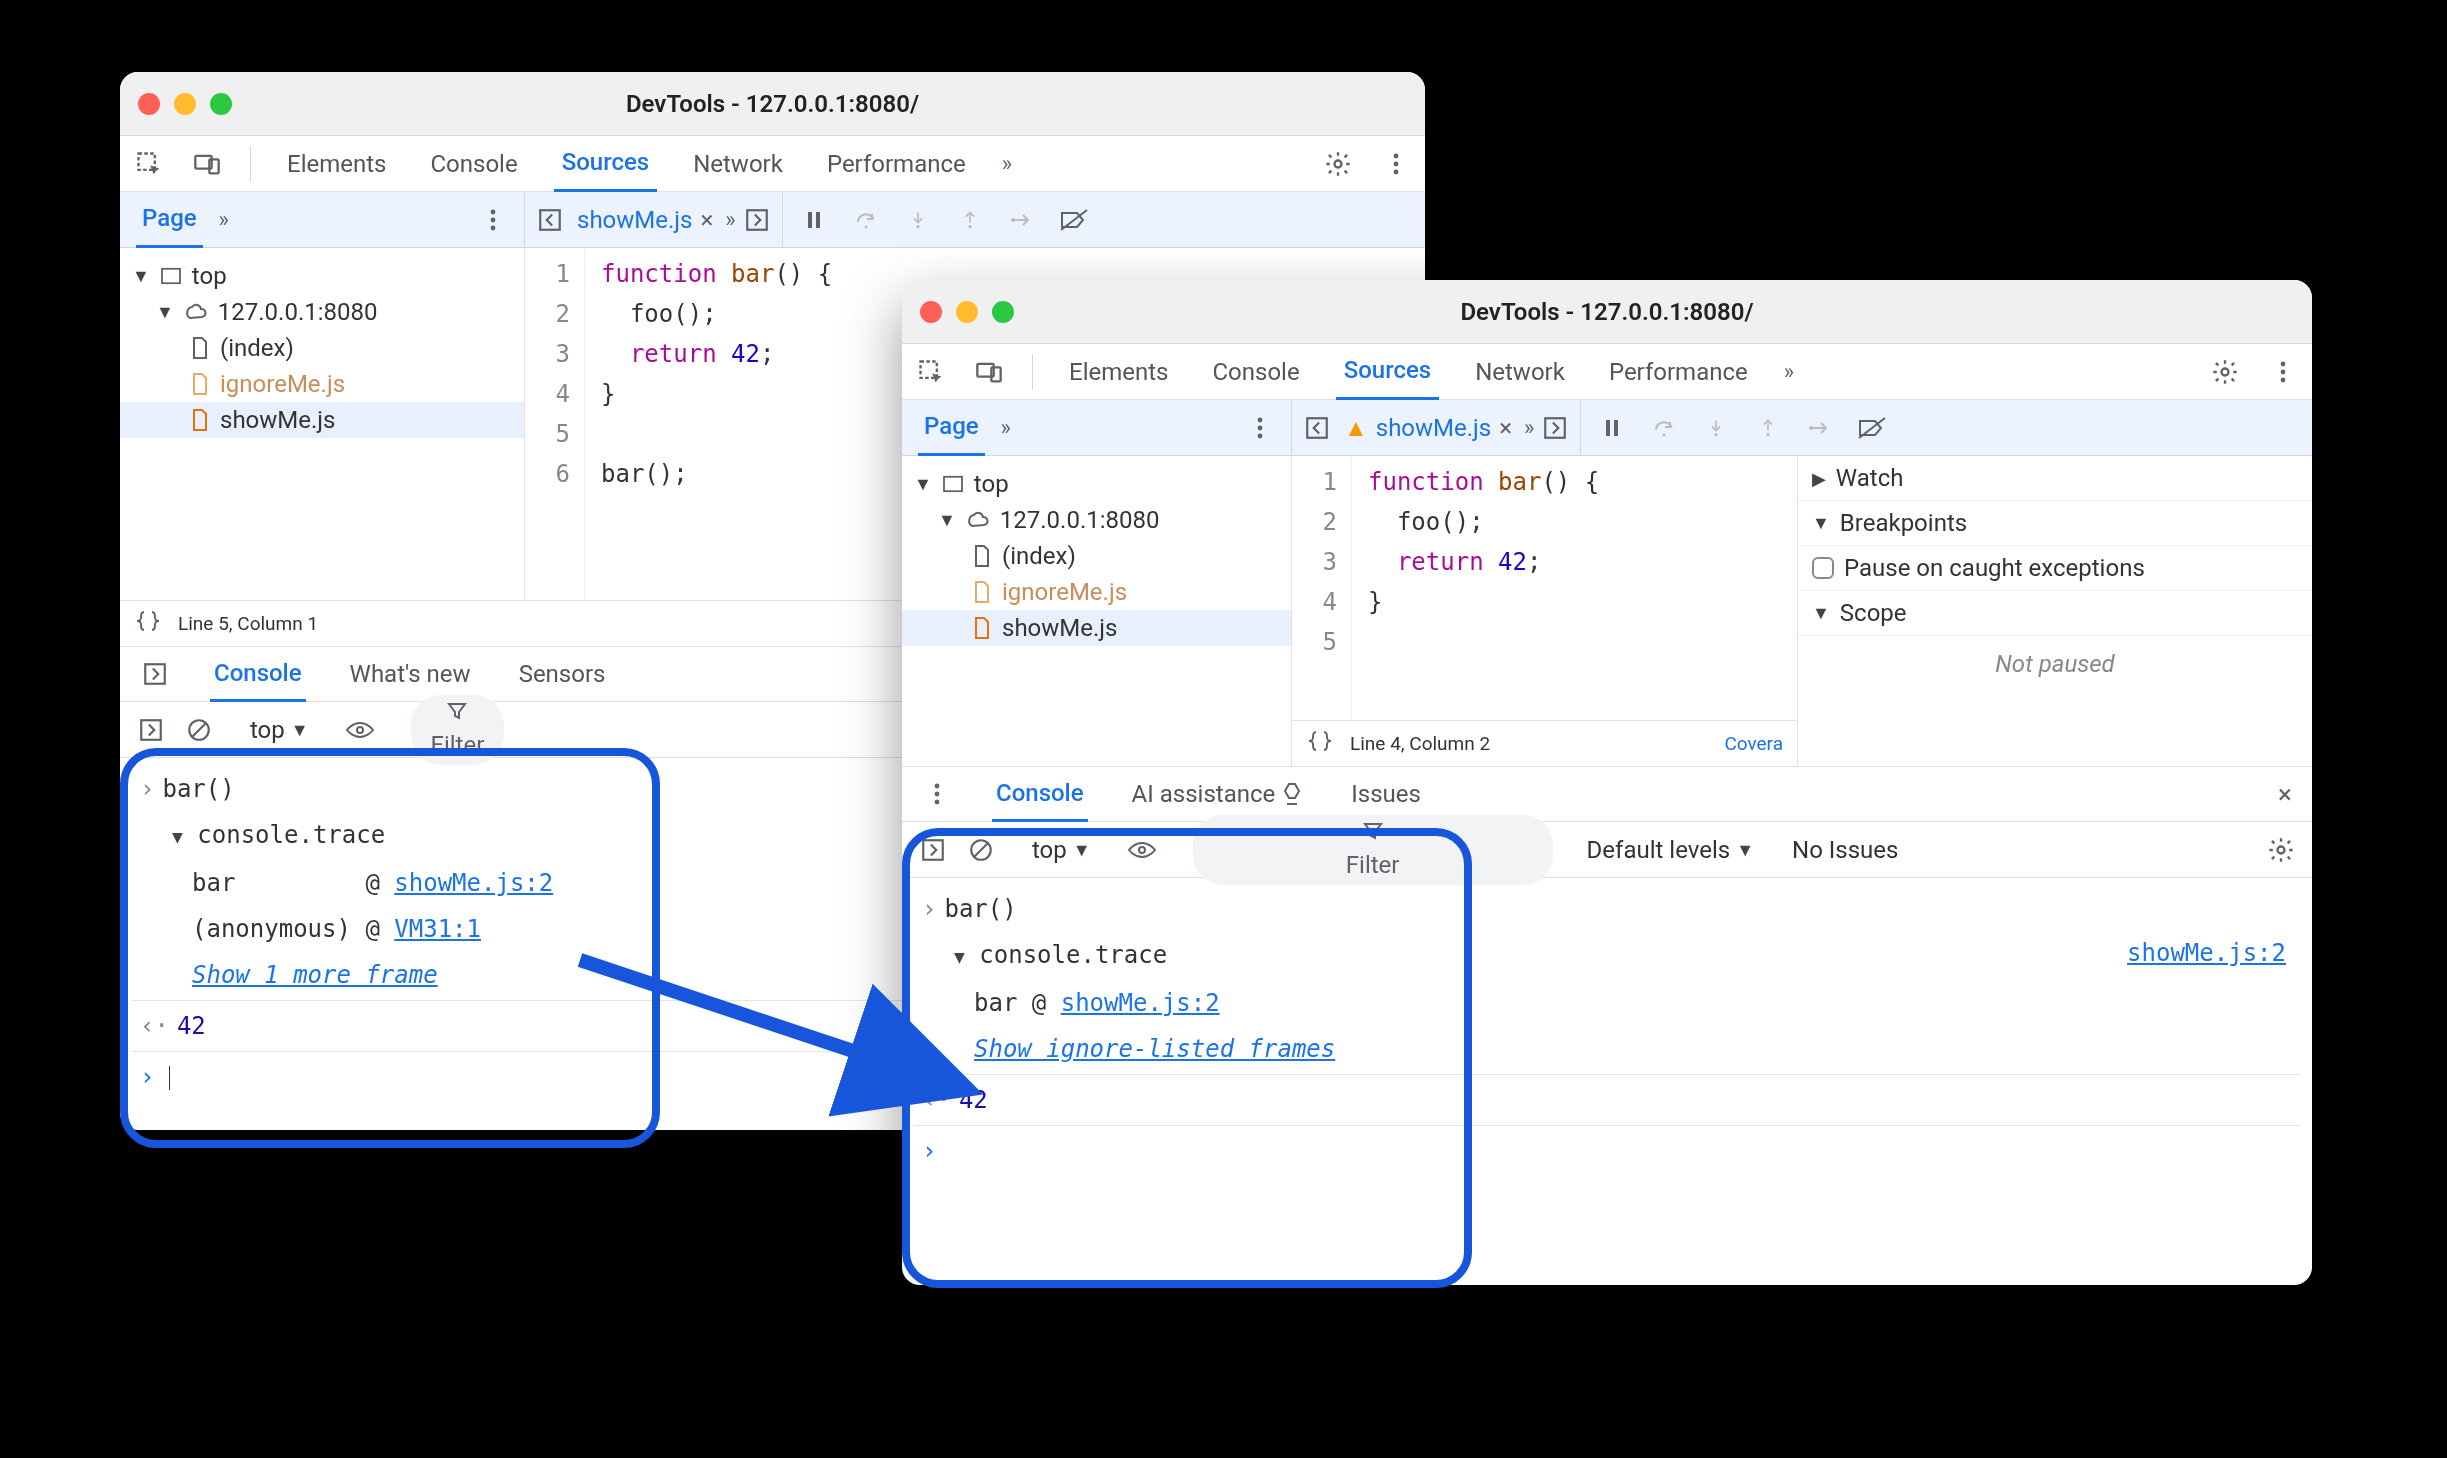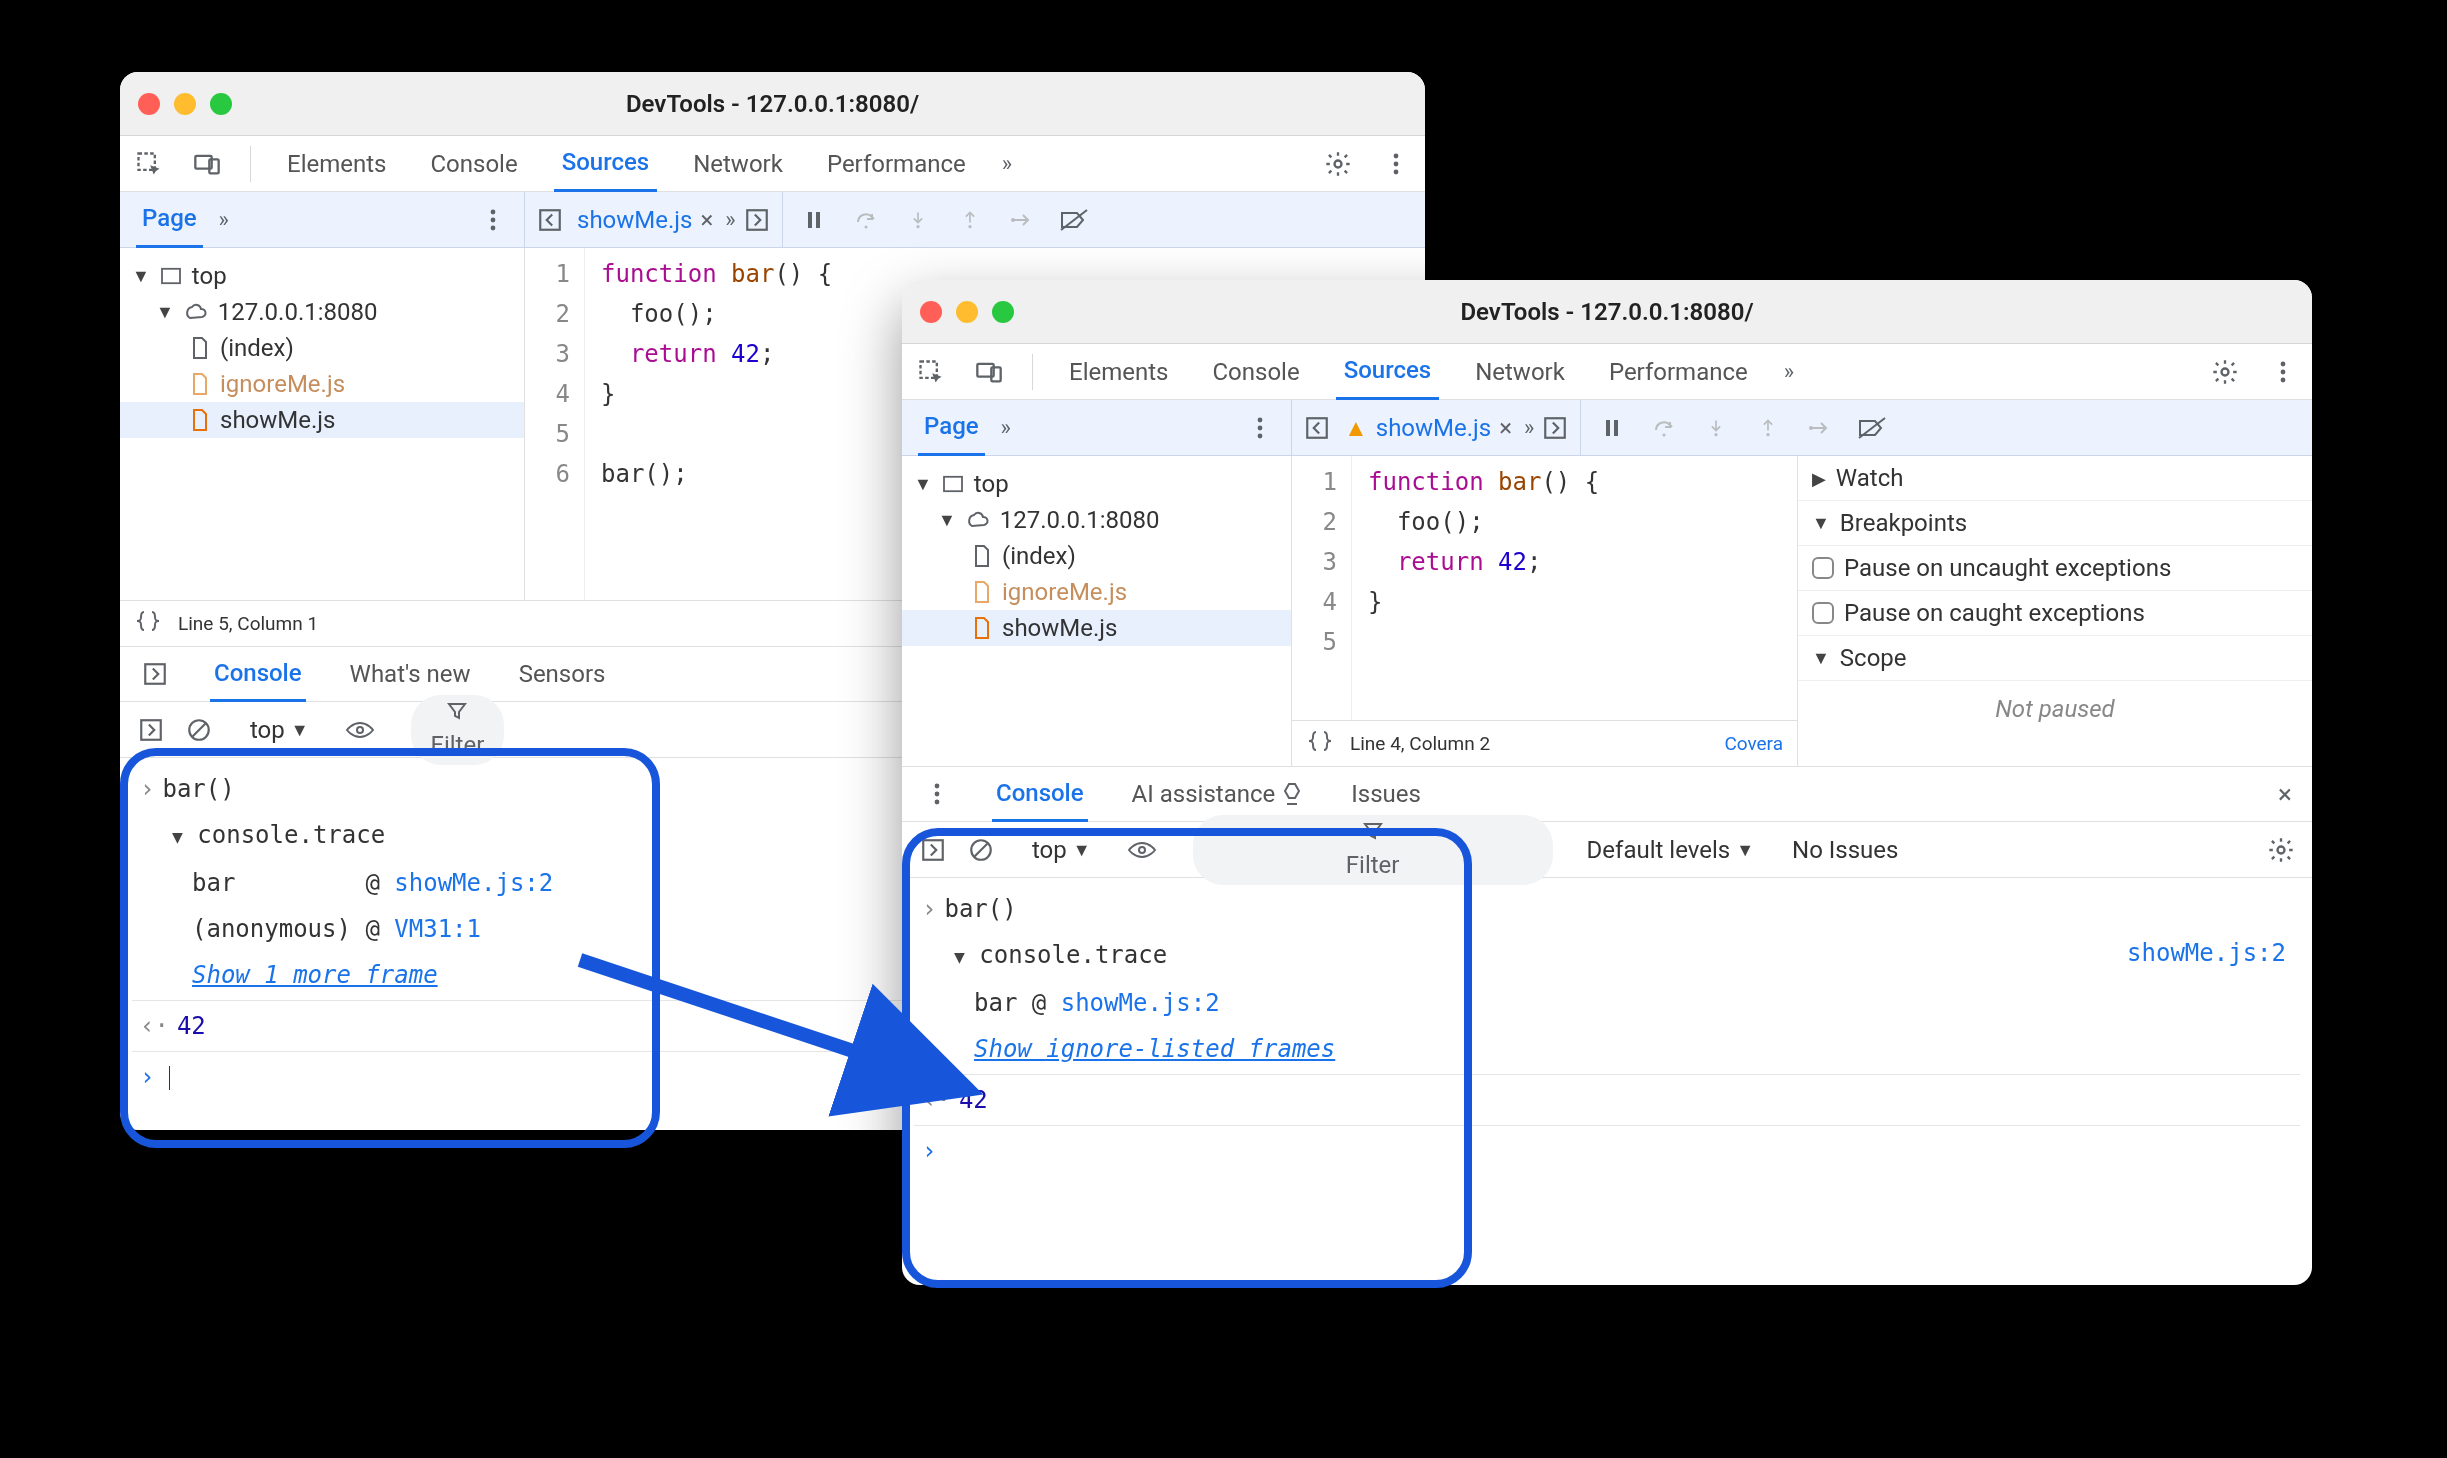--- a/index.html
+++ b/index.html
@@ -70,21 +70,21 @@
   .statusline .cover { color:#1a73e8; margin-left:auto; }
   .drawer-tabs { height:56px; display:flex; align-items:center; gap:40px; padding:0 20px; border-top:1px solid #e0e0e0; border-bottom:1px solid #e0e0e0;}
   .drawer-tabs .dtab { padding:0 4px; height:56px; display:flex; align-items:center; color:#555; cursor:pointer;}
   .drawer-tabs .dtab.active { color:#1a73e8; border-bottom:3px solid #1a73e8; font-weight:500; }
   .console-controls { height:56px; display:flex; align-items:center; gap:18px; padding:0 16px; border-bottom:1px solid #e0e0e0;}
   .filter { display:flex; align-items:center; gap:10px; background:#f1f3f4; border-radius:30px; padding:6px 20px; color:#5f6368;flex-direction:column; }
   .console-area { font-family: Menlo, Consolas, monospace; font-size:24px; line-height:42px; padding:8px 12px; position:relative;}
   .console-area .ln { padding:2px 8px; }
   .console-area .arrow { color:#888; margin-right:8px; }
   .console-area .retarrow { color:#888; margin-right:8px; }
-  .link { color:#1a73e8; cursor:pointer; }
+  .link { color:#1a73e8; text-decoration:underline; cursor:pointer; }
   .linki { color:#1a73e8; text-decoration:underline; font-style:italic; cursor:pointer;}
   .retv { color:#1a0dab; }
   .highlight-box { position:absolute; border:8px solid #1756db; border-radius:36px; background:transparent; pointer-events:none;}
   .hl1 { left:120px; top:748px; width:540px; height:400px; z-index:3;}
   .hl2 { left:902px; top:828px; width:570px; height:460px; z-index:3;}
   .arrow-svg { position:absolute; left:560px; top:920px; width:460px; height:220px; z-index:3; }
   .debug-panes { width:515px; border-left:1px solid #e0e0e0; background:#fff; font-size:24px;}
   .dp-row { padding:8px 14px; border-bottom:1px solid #eee; display:flex; align-items:center; gap:10px;}
   .chk { width:22px; height:22px; border:2px solid #888; border-radius:6px;}
   .np { color:#888; font-style:italic; text-align:center; padding:14px; }
@@ -528,24 +528,20 @@
       <div class="dp-row">
           <span class="tri">▶</span>
           <span>Watch</span>
         </div>
       <div class="dp-row">
           <span class="tri">▼</span>
           <span>Breakpoints</span>
         </div>
       <div class="dp-row">
           <span class="chk"></span>
-          <span>Pause on uncaught exceptions</span>
-        </div>
-      <div class="dp-row">
-          <span class="chk"></span>
           <span>Pause on caught exceptions</span>
         </div>
       <div class="dp-row">
           <span class="tri">▼</span>
           <span>Scope</span>
         </div>
       <div class="np">Not paused</div>
     </div>
   </div>
 

